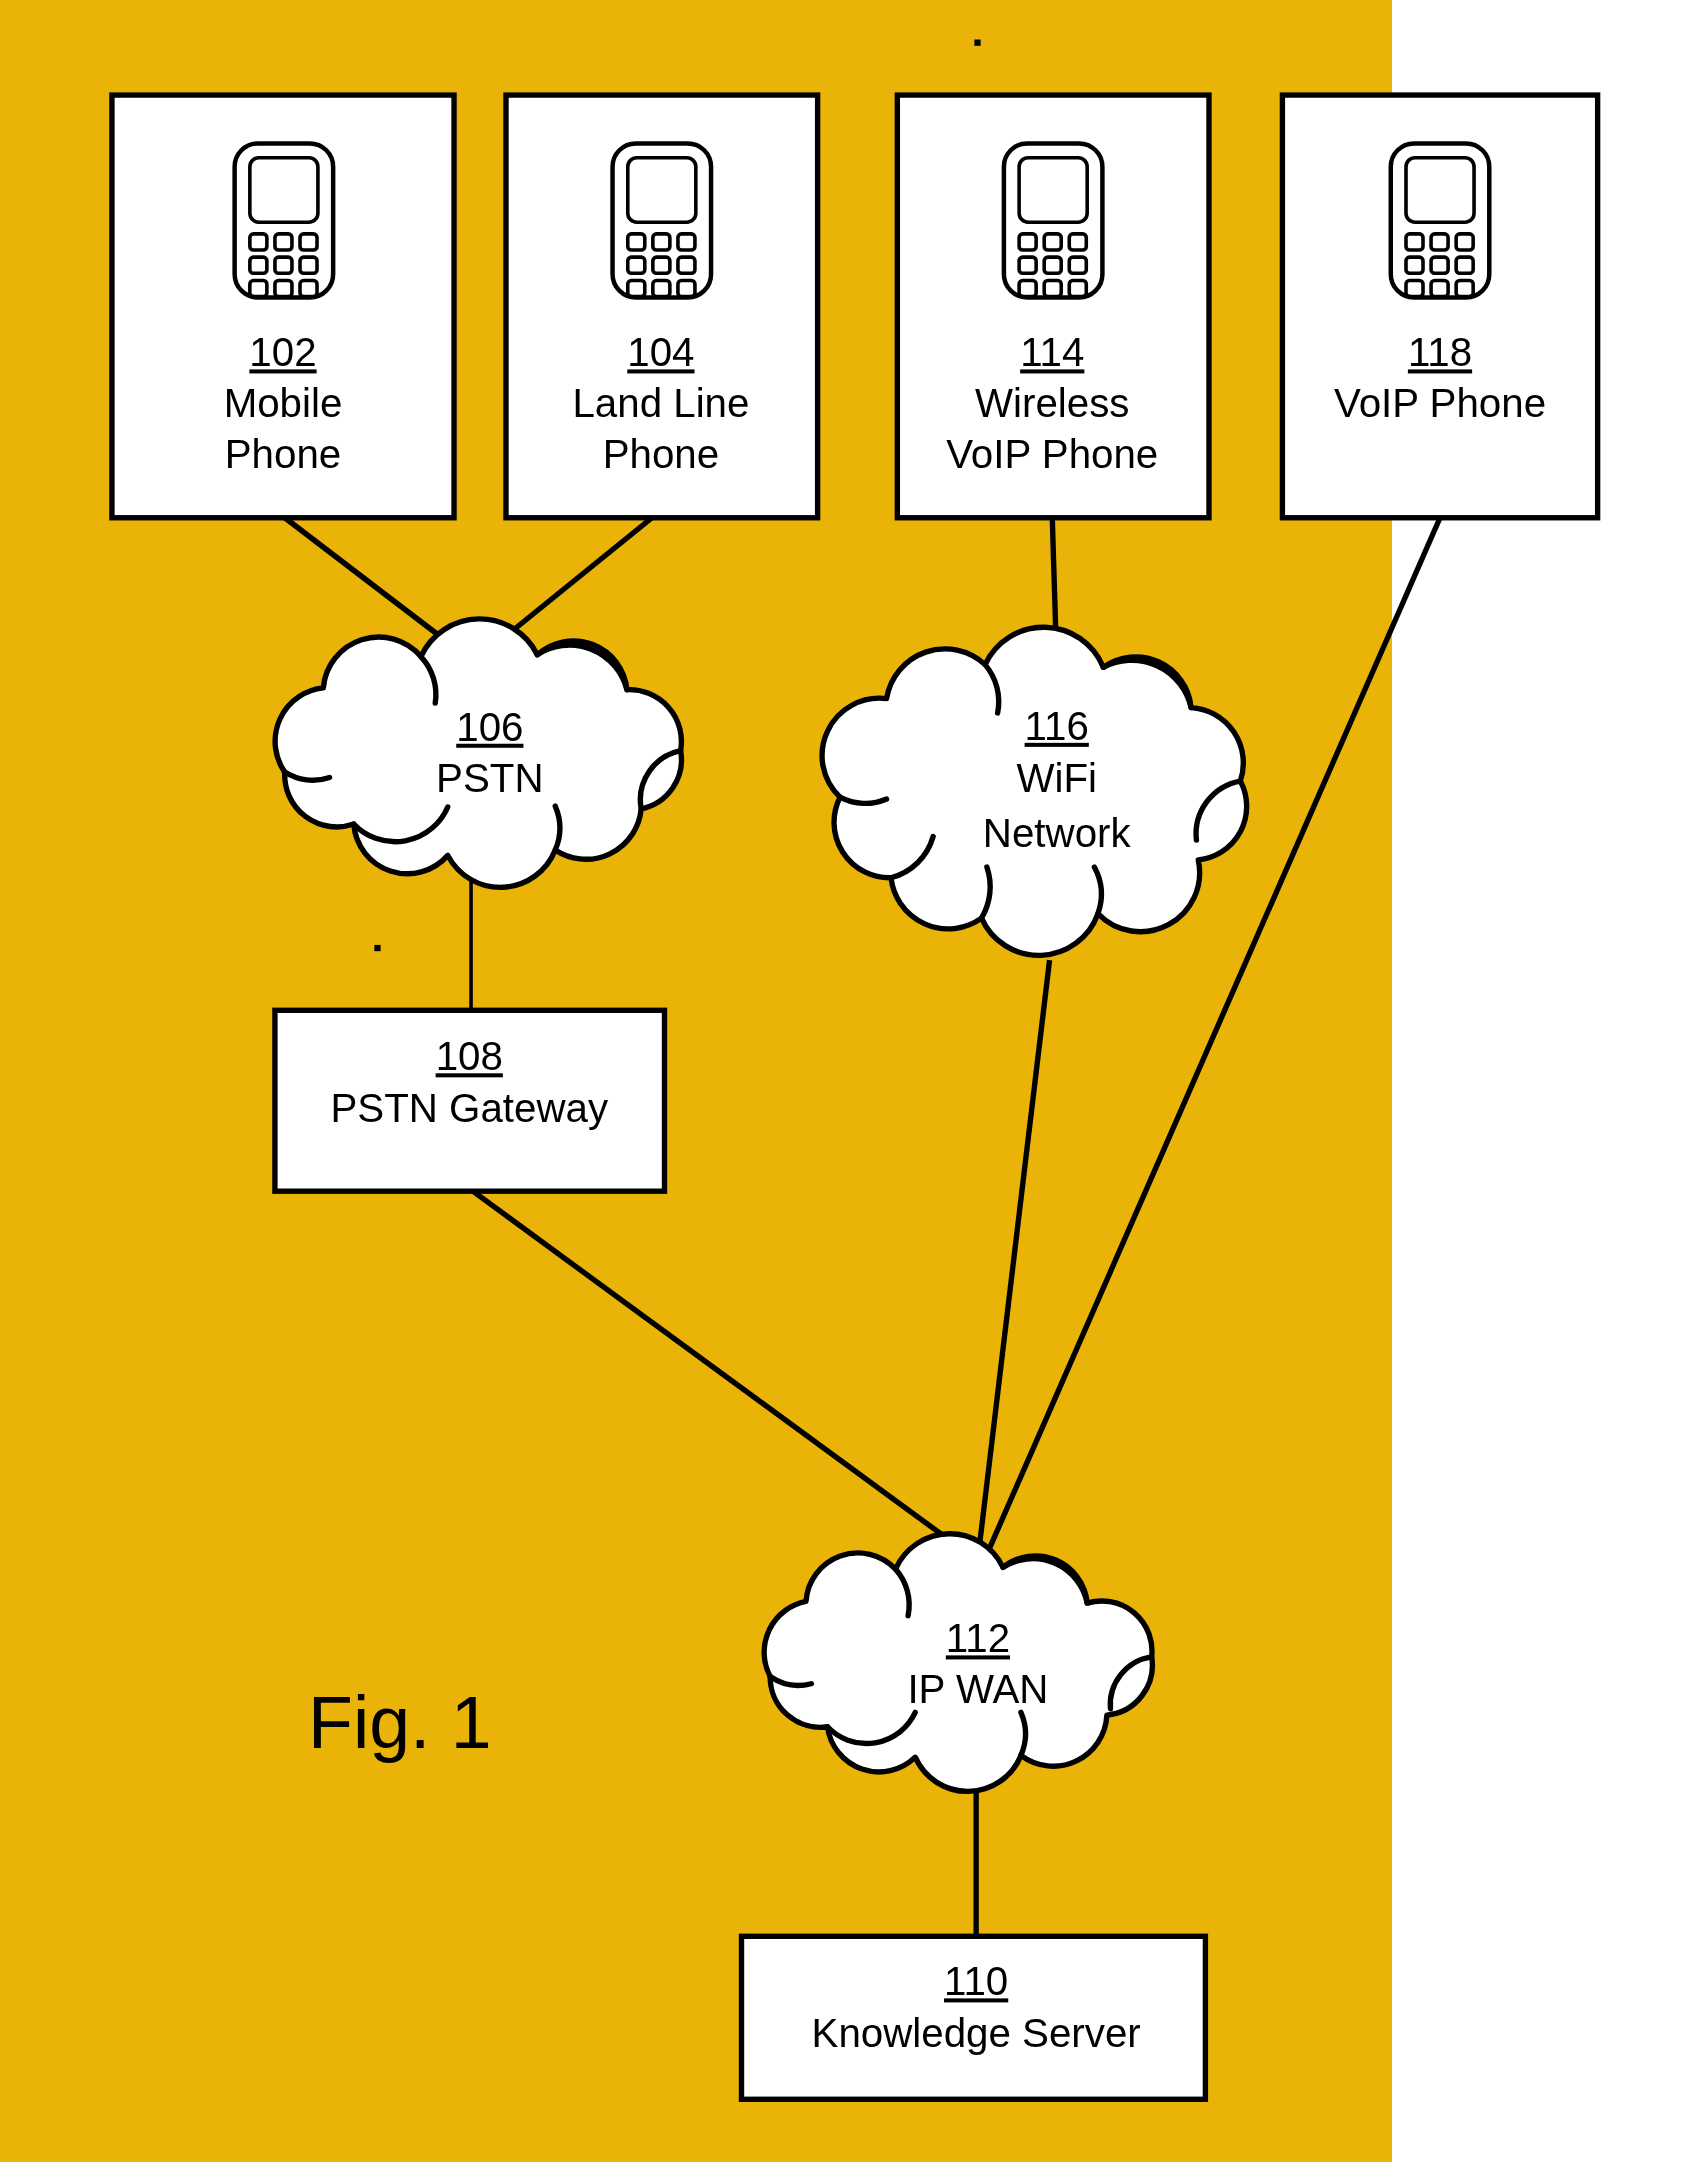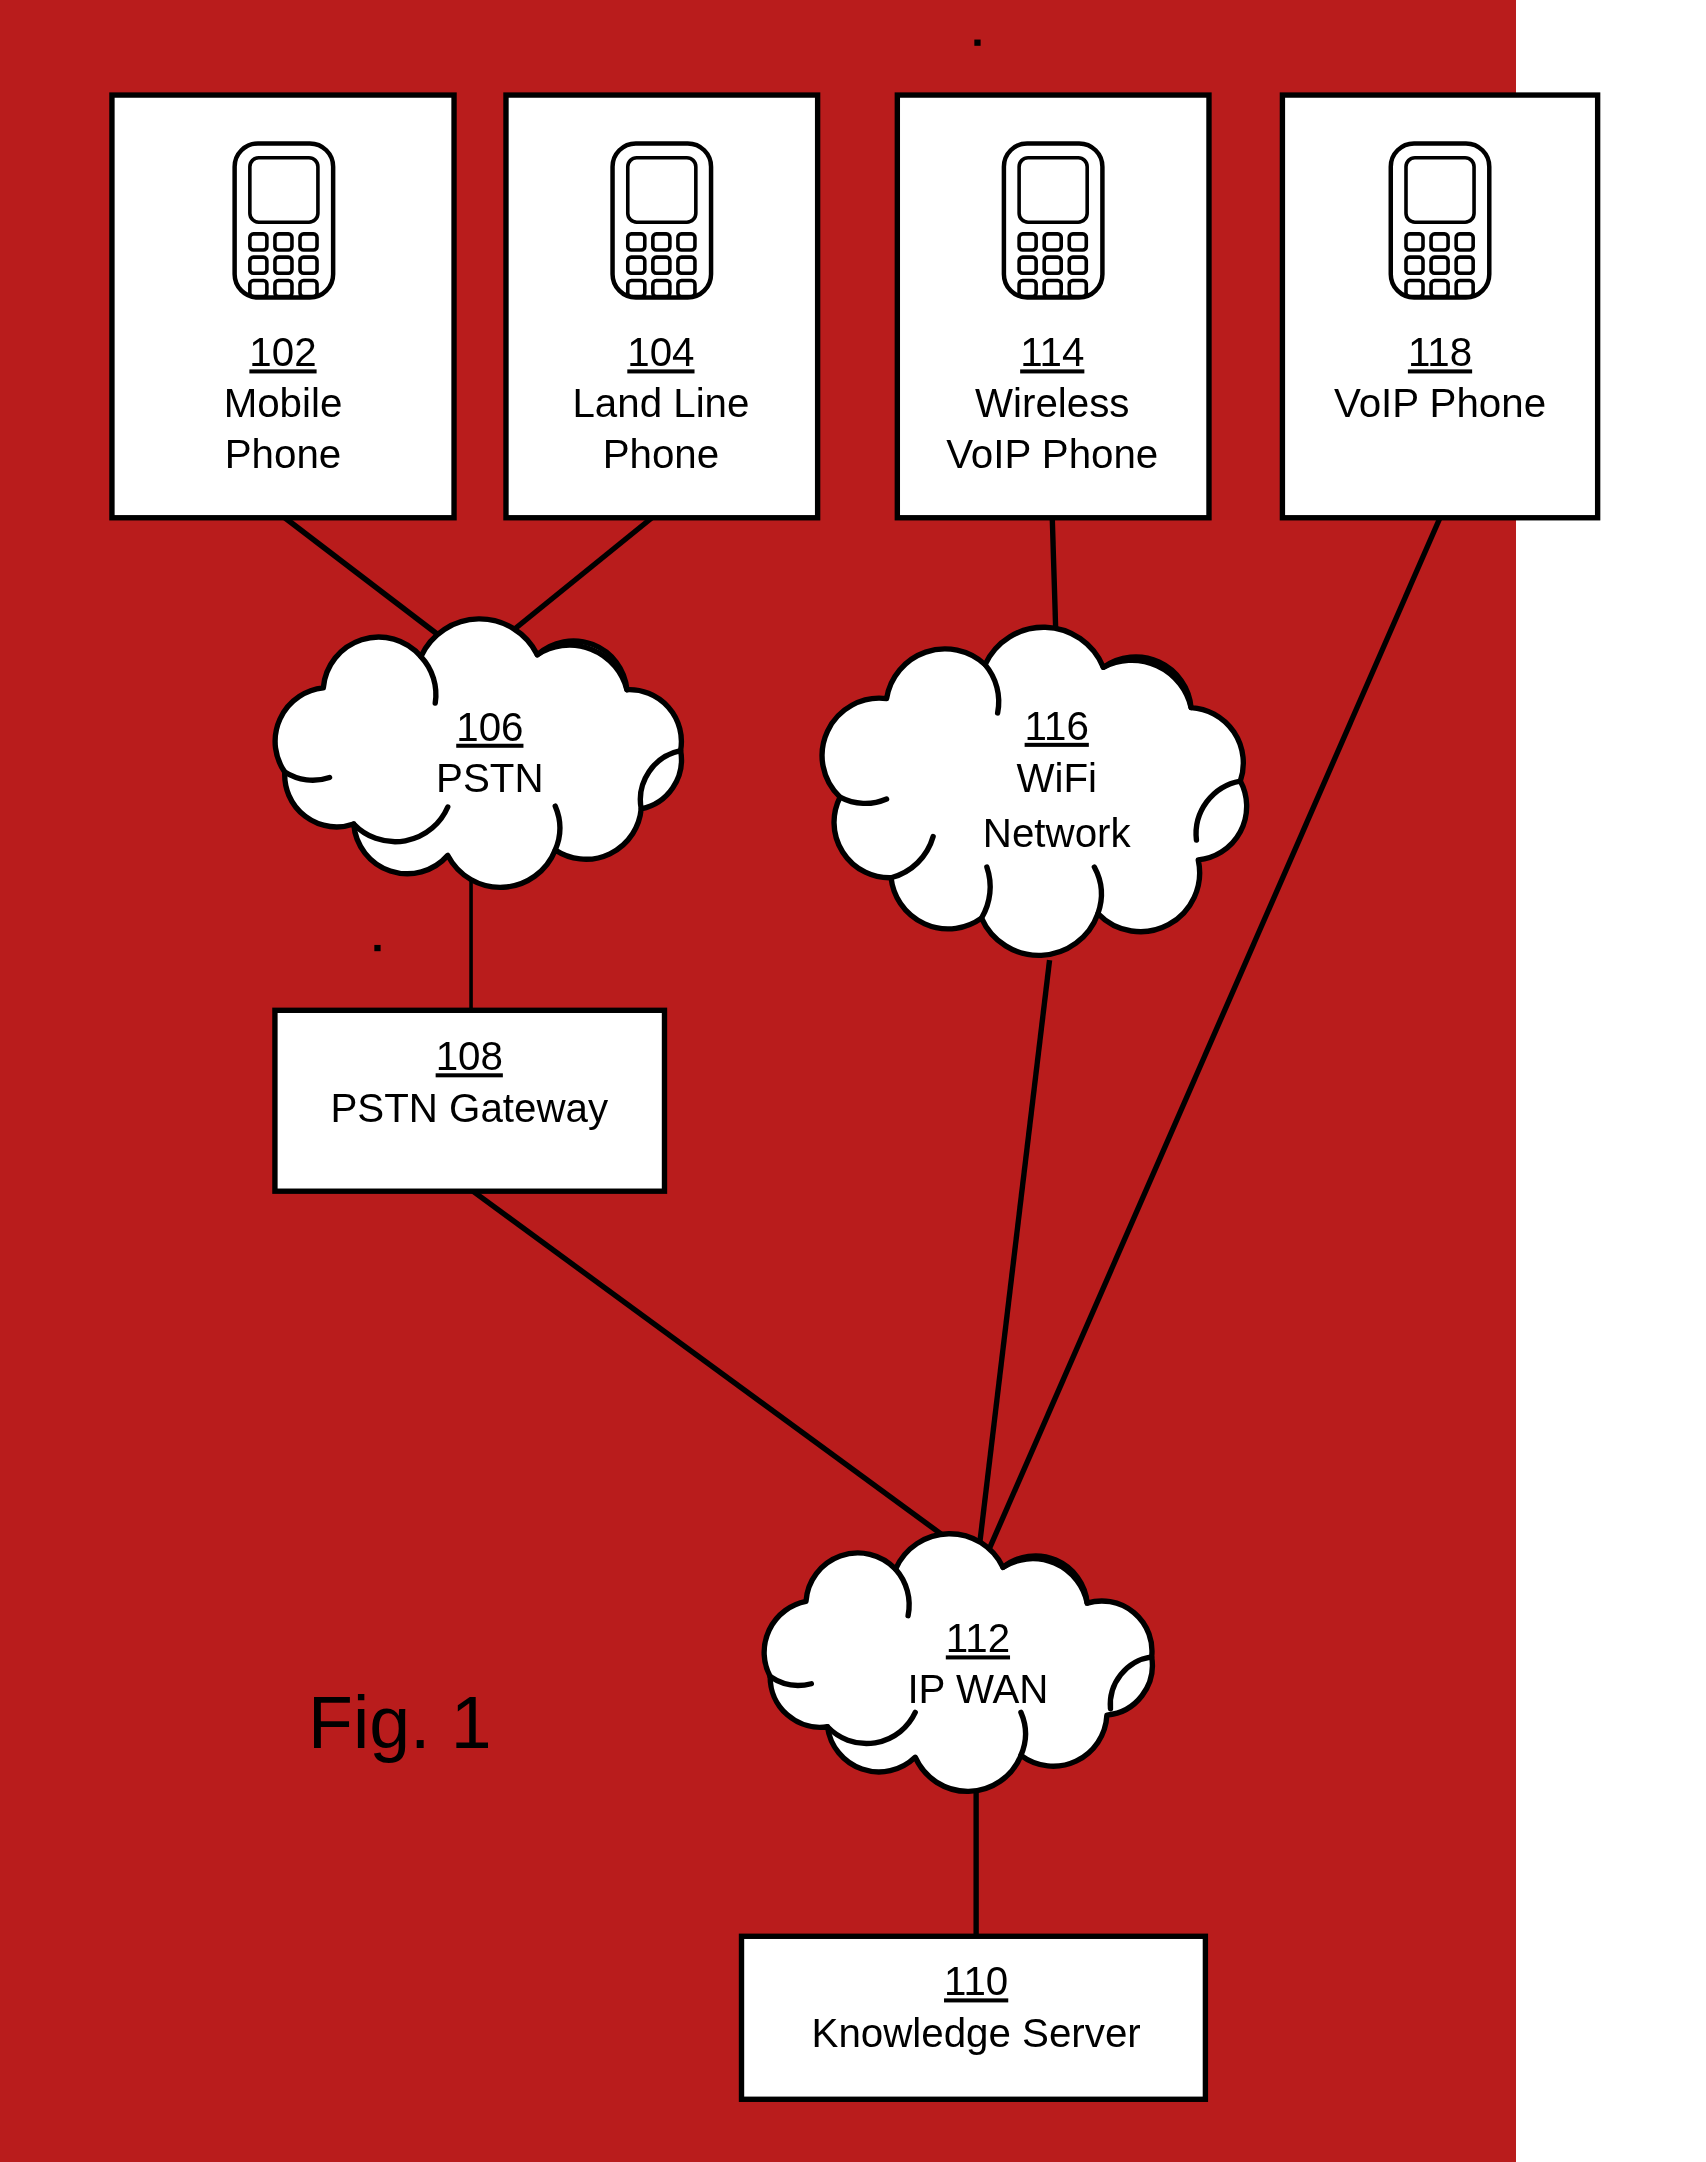--- a/index.html
+++ b/index.html
@@ -8,23 +8,23 @@
     background: #ffffff;
   }
   body {
     width: 1706px;
     height: 2163px;
     font-family: "Liberation Sans", sans-serif;
     overflow: hidden;
   }
   #figure-root {
     position: relative;
-    width: 1516px;
+    width: 1392px;
     height: 2163px;
-    background: #b91c1c;
+    background: #eab308;
   }
   svg.diagram {
     position: absolute;
     top: 0;
     left: 0;
     width: 1706px;
     height: 2163px;
     display: block;
   }
   .node-box {

